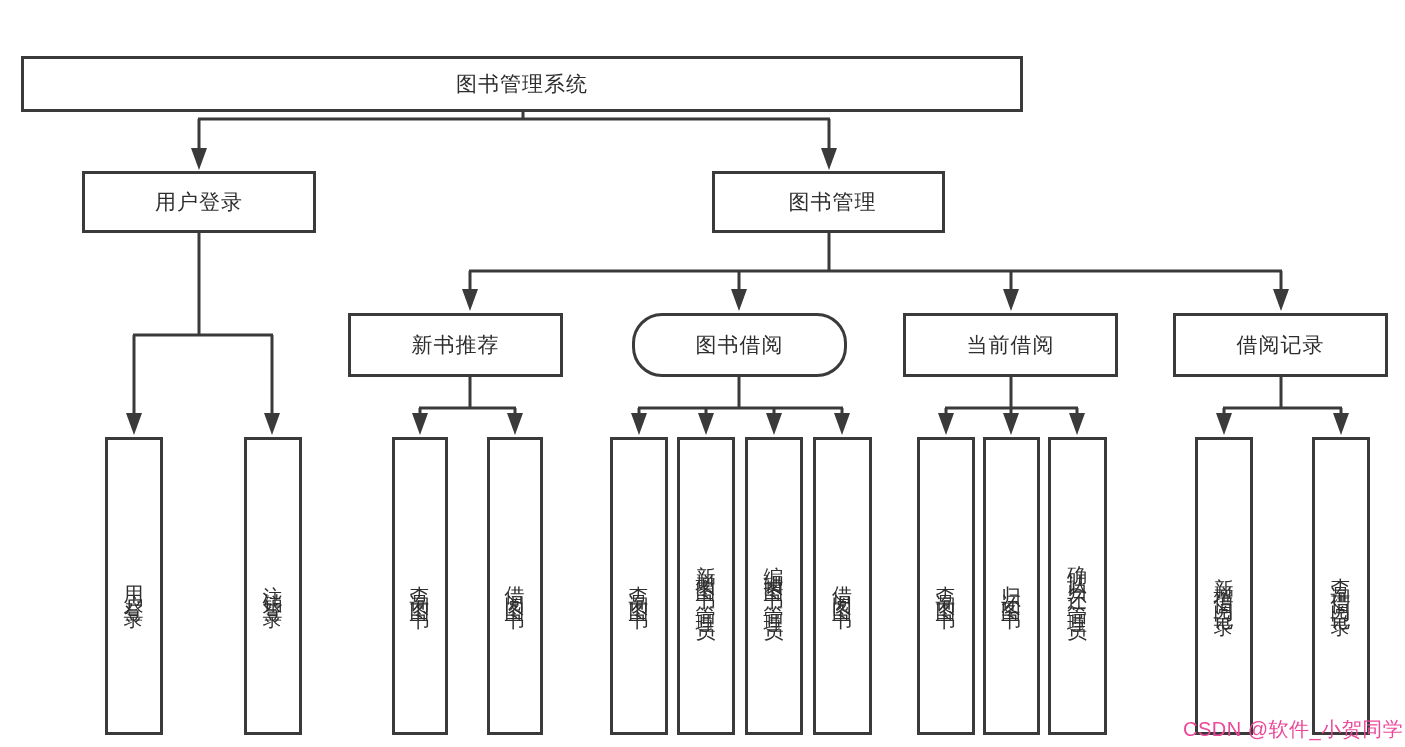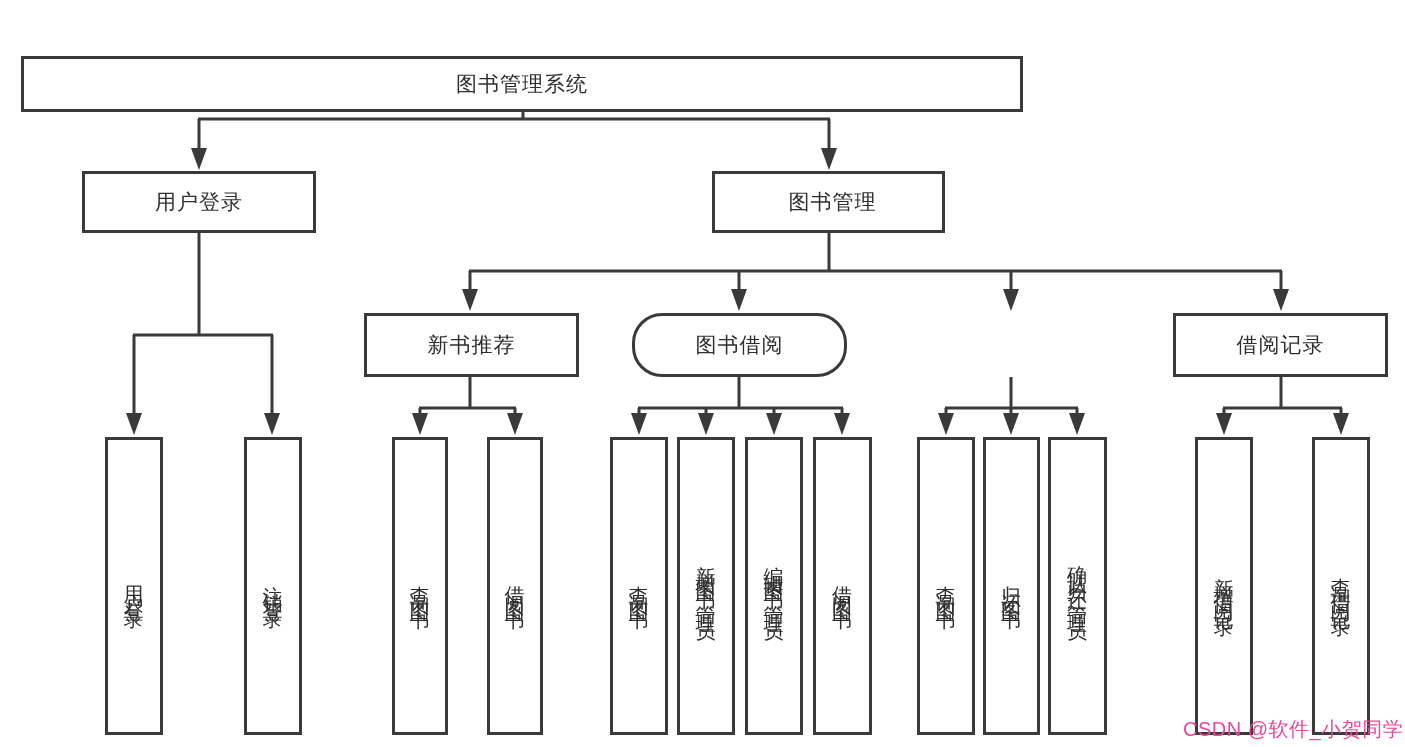--- a/index.html
+++ b/index.html
@@ -76,22 +76,23 @@
       <polygon points="1216,413 1232,413 1224,435"></polygon>
       <polygon points="1333,413 1349,413 1341,435"></polygon>
     </g>
   </svg>
 
   <div class="box h" style="left:21px; top:13px; width:1002px; height:56px;margin-top:43px;">图书管理系统</div>
 
   <div class="box h" style="left:82px; top:171px; width:234px; height:62px;">用户登录</div>
   <div class="box h" style="left:712px; top:171px; width:233px; height:62px;padding-left:8px;">图书管理</div>
 
-  <div class="box h" style="left:364px; top:313px; width:215px; height:64px;">新书推荐</div>
+  <div class="box h" style="left:348px; top:313px; width:215px; height:64px;">新书推荐</div>
   <div class="box h" style="left:632px; top:313px; width:215px; height:64px;border-radius:30px;">图书借阅</div>
+  <div class="box h" style="left:903px; top:313px; width:215px; height:64px;">当前借阅</div>
   <div class="box h" style="left:1173px; top:313px; width:215px; height:64px;">借阅记录</div>
 
   <div class="box v" style="left:105px; top:437px; width:58px; height:298px;">用户登录</div>
   <div class="box v" style="left:244px; top:437px; width:58px; height:298px;">注销登录</div>
 
   <div class="box v" style="left:392px; top:437px; width:56px; height:298px;">查询图书</div>
   <div class="box v" style="left:487px; top:437px; width:56px; height:298px;">借阅图书</div>
 
   <div class="box v" style="left:610px; top:437px; width:58px; height:298px;">查询图书</div>
   <div class="box v" style="left:677px; top:437px; width:58px; height:298px;">新增图书（管理员）</div>

